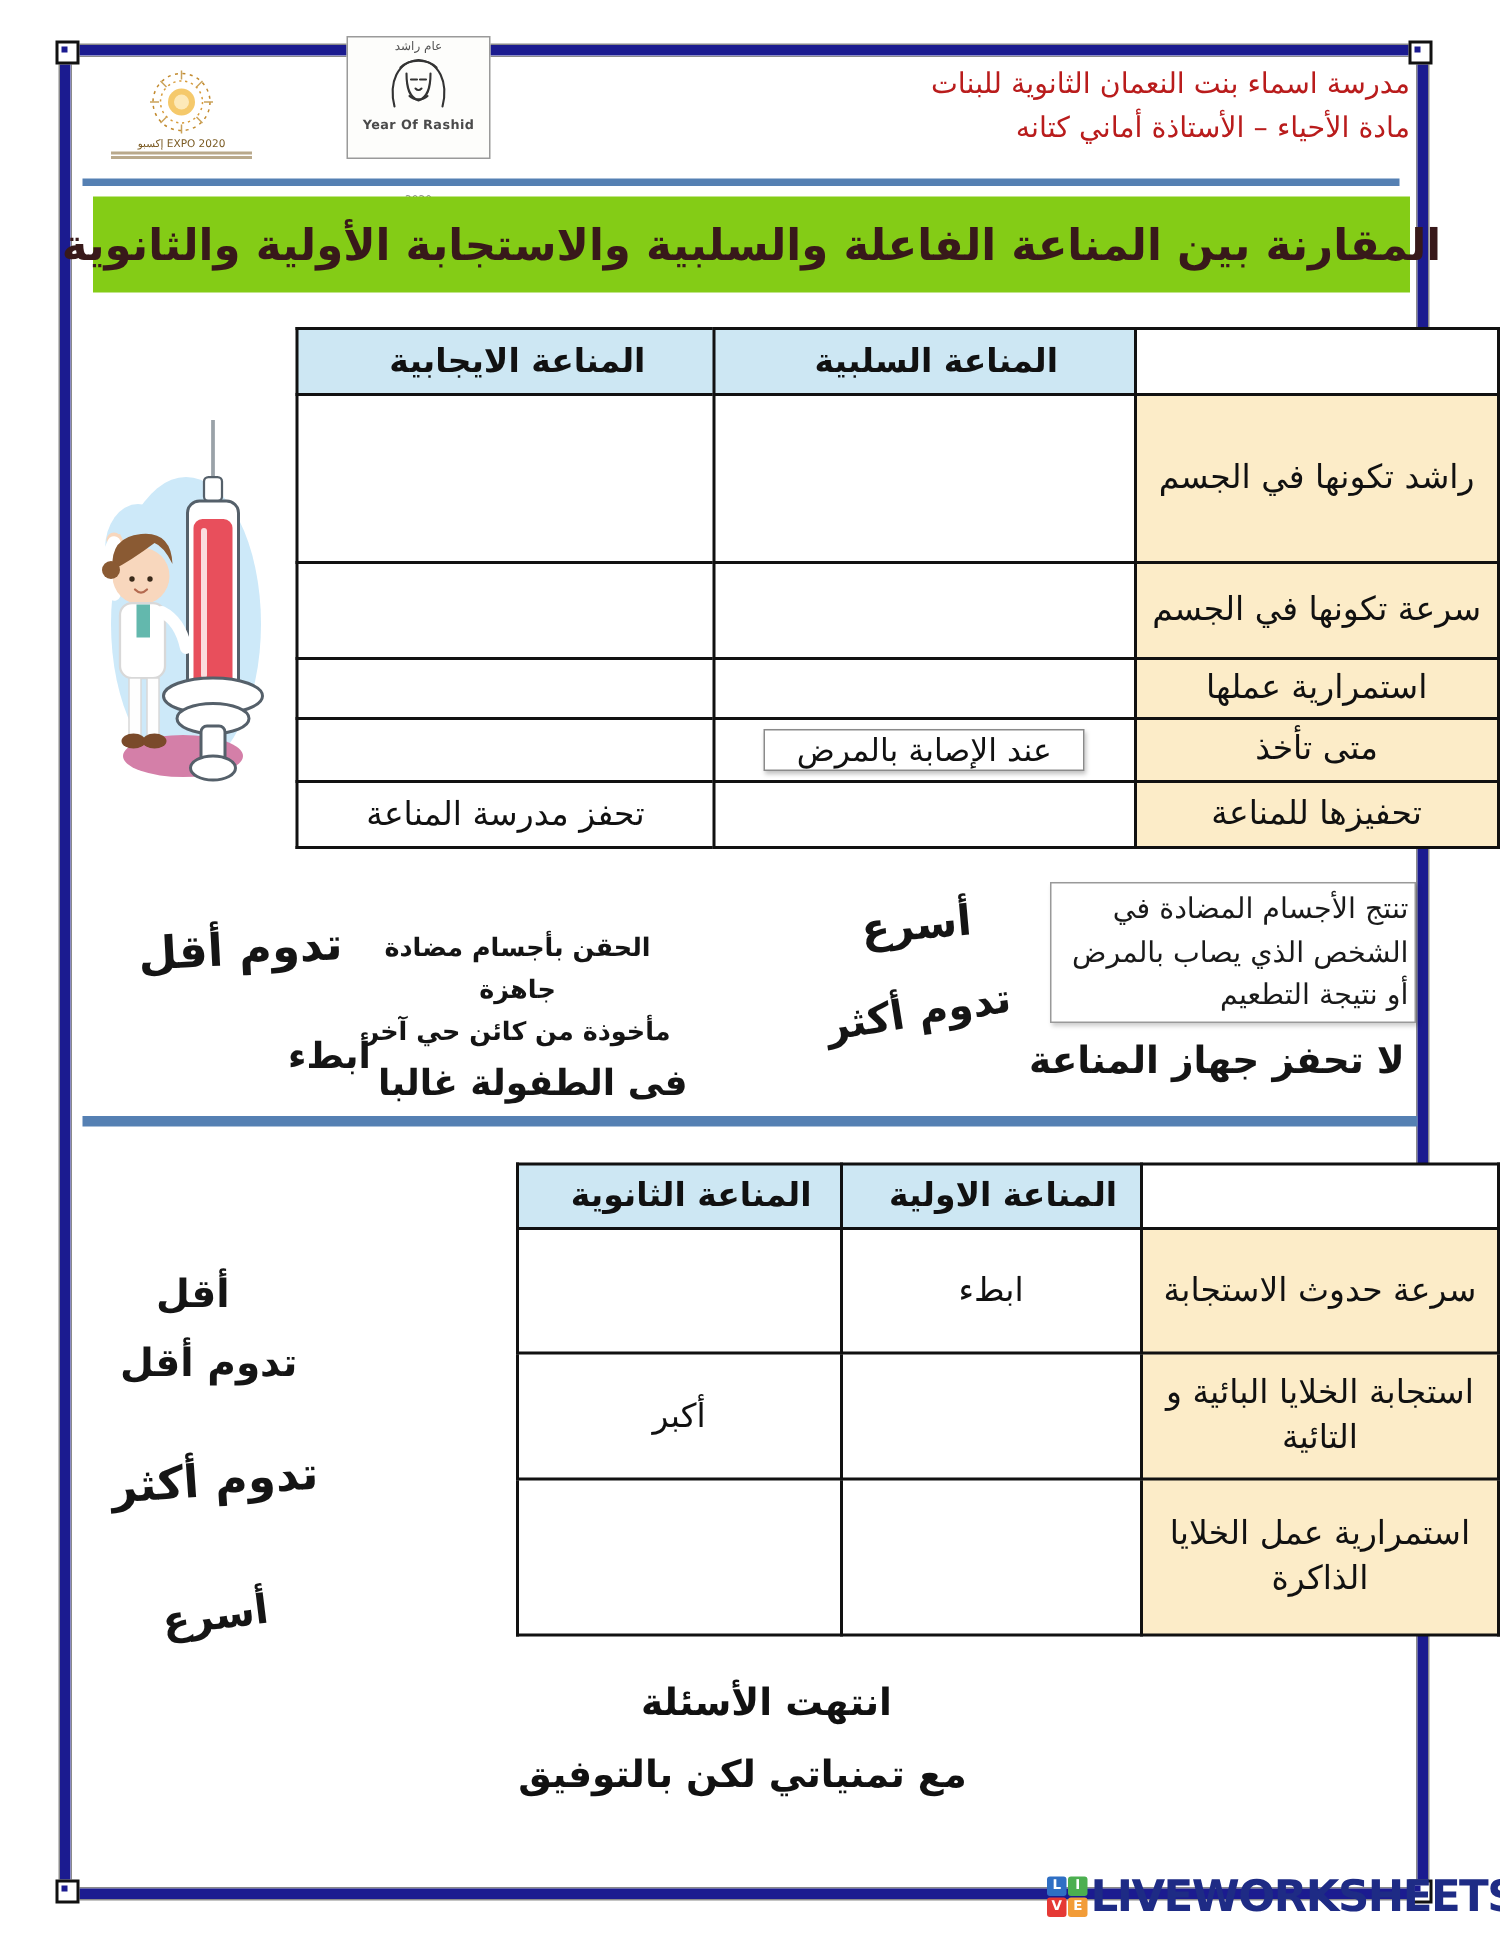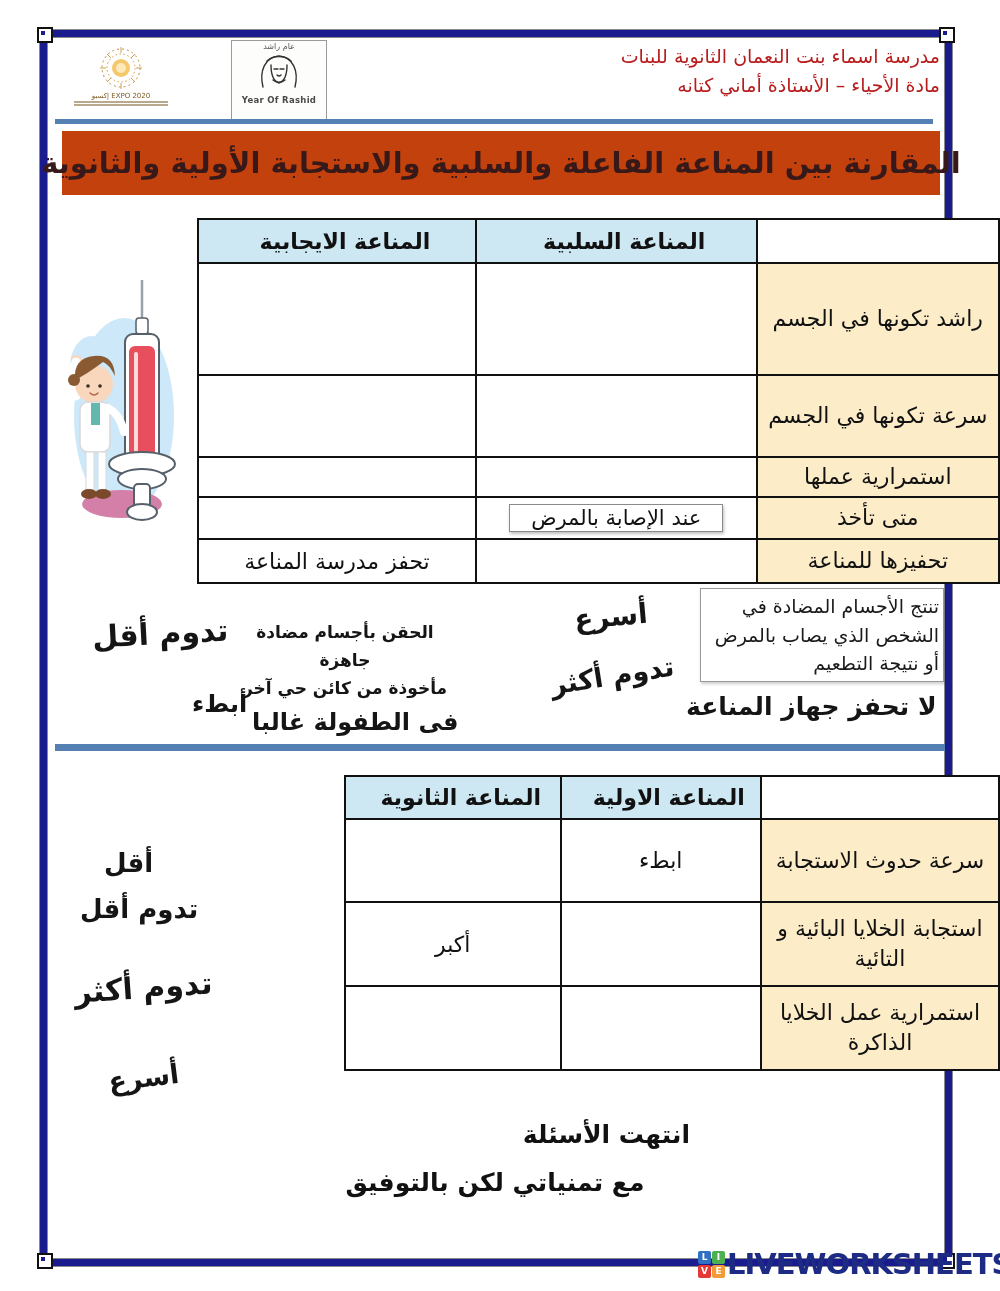--- a/index.html
+++ b/index.html
@@ -15,29 +15,29 @@
   .c-tl{left:-10px;top:-10px;} .c-tr{right:-10px;top:-10px;}
   .c-bl{left:-10px;bottom:-10px;} .c-br{right:-10px;bottom:-10px;}
 
   
   .school{left:560px;top:42px;width:380px;text-align:right;direction:rtl;
           font-size:19px;line-height:1.55;color:#b91c1c;}
   .expo{left:66px;top:46px;width:110px;height:72px;text-align:center;}
   .expo svg{display:block;margin:0 auto;}
   .expo .txt{font-size:7px;color:#7a5a22;line-height:1.2;}
   .expo .bar{height:2px;background:#b9a98c;margin:1px 8px;}
-  .rashid{left:231px;top:40px;width:94px;height:80px;border:1px solid #9a9a9a;background:#fdfdfb;
+  .rashid{left:231px;top:24px;width:94px;height:80px;border:1px solid #9a9a9a;background:#fdfdfb;
           text-align:center;}
   .rashid .ar{font-size:8px;color:#555;margin-top:1px;}
   .rashid .en{font-size:8.5px;font-weight:bold;color:#4a4a4a;letter-spacing:.3px;}
   .rashid .yr{font-size:7px;color:#777;margin-top:40px;}
   .hrule{left:55px;top:119px;width:878px;height:5px;background:#5580b3;}
 
   
-  .titlebar{left:62px;top:131px;width:878px;height:64px;background:#c2410c;
+  .titlebar{left:62px;top:131px;width:878px;height:64px;background:#84cc16;
             display:flex;align-items:center;justify-content:center;}
   .titlebar span{direction:rtl;font-size:29px;font-weight:bold;color:#38191a;white-space:nowrap;}
 
   
   table{border-collapse:collapse;direction:rtl;}
   td{border:2px solid #111;padding:2px 6px;text-align:center;vertical-align:middle;
      font-size:22px;color:#111;background:#fff;}
   td.lbl{background:#fcecc8;width:232px;line-height:1.35;}
   td.hdr{background:#cde7f3;font-weight:600;padding-left:22px;}
   td.blankhdr{background:#fff;}
@@ -63,21 +63,21 @@
   .w-slower1{left:163px;top:690px;font-size:24px;margin-left:29px;}
 
   .divider{left:55px;top:744px;width:890px;height:7px;background:#5580b3;}
 
   .w-less{left:104px;top:848px;font-size:26px;}
   .w-lastsless2{left:80px;top:894px;font-size:26px;}
   .w-lastsmore2{left:74px;top:970px;font-size:30px;transform:rotate(-4deg);}
   .w-faster2{left:108px;top:1062px;font-size:27px;transform:rotate(-7deg);}
 
   
-  .foot1{left:300px;top:1120px;width:390px;text-align:right;direction:rtl;
+  .foot1{left:316px;top:1120px;width:390px;text-align:center;direction:rtl;
          font-size:25px;font-weight:bold;color:#111;}
   .foot2{left:270px;top:1168px;width:450px;text-align:center;direction:rtl;
          font-size:25px;font-weight:bold;color:#111;}
 
   
   .brand{left:698px;top:1247px;display:flex;align-items:center;z-index:10;}
   .blocks{display:grid;grid-template-columns:13px 13px;grid-gap:1px;margin-right:2px;}
   .blk{width:13px;height:13px;color:#fff;font-size:9px;font-weight:bold;
        display:flex;align-items:center;justify-content:center;border-radius:2px;}
   .blk0{background:#2f6fc4;} .blk1{background:#4caf50;}
@@ -195,21 +195,21 @@
         <tr style="height:44px;">
       <td class="lbl blankhdr"></td>
       <td class="hdr c2">المناعة السلبية</td>
       <td class="hdr c3">المناعة الايجابية</td>
     </tr>
     <tr style="height:112px;">
       <td class="lbl">راشد تكونها في الجسم</td>
       <td class="c2"></td>
       <td class="c3"></td>
     </tr>
-    <tr style="height:82px;">
+    <tr style="height:64px;">
       <td class="lbl">سرعة تكونها في الجسم</td>
       <td class="c2"></td>
       <td class="c3"></td>
     </tr>
     <tr style="height:40px;">
       <td class="lbl">استمرارية عملها</td>
       <td class="c2"></td>
       <td class="c3"></td>
     </tr>
     <tr style="height:42px;">
@@ -251,21 +251,21 @@
     <tr style="height:83px;">
       <td class="lbl">سرعة حدوث الاستجابة</td>
       <td class="c2">ابطء</td>
       <td class="c3"></td>
     </tr>
     <tr style="height:84px;">
       <td class="lbl">استجابة الخلايا البائية و التائية</td>
       <td class="c2"></td>
       <td class="c3">أكبر</td>
     </tr>
-    <tr style="height:84px;">
+    <tr style="height:104px;">
       <td class="lbl">استمرارية عمل الخلايا الذاكرة</td>
       <td class="c2"></td>
       <td class="c3"></td>
     </tr>
   </tbody>
     </table>
 
   <div class="abs word w-less">أقل</div>
   <div class="abs word w-lastsless2">تدوم أقل</div>
   <div class="abs word w-lastsmore2">تدوم أكثر</div>

